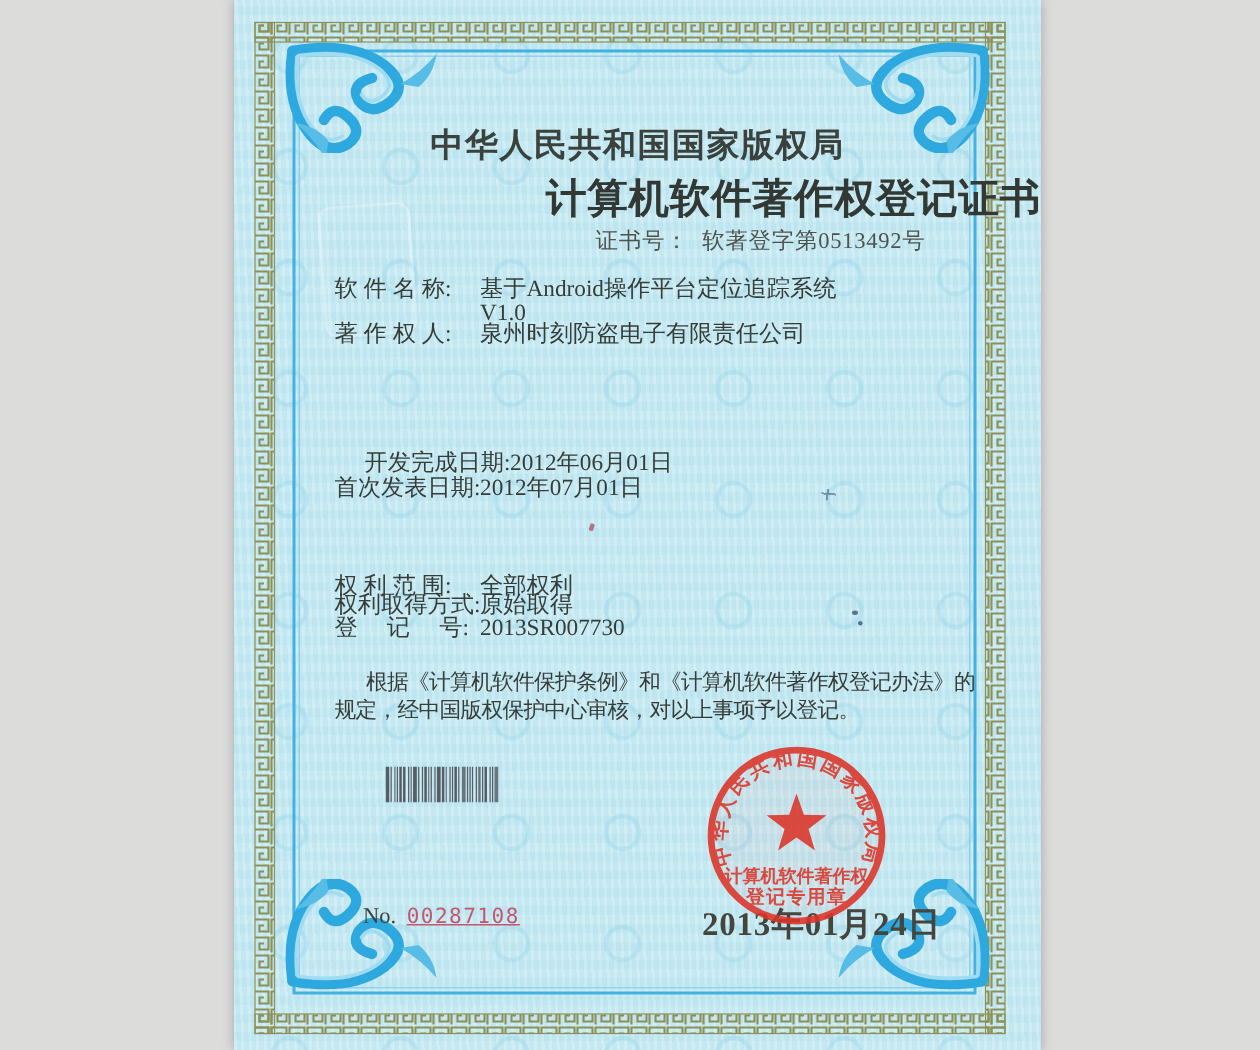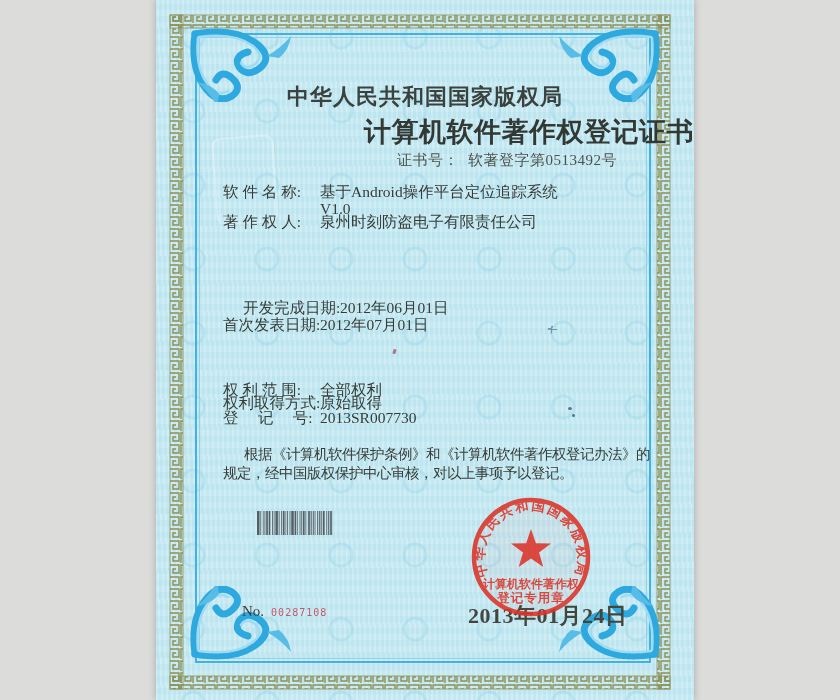--- a/index.html
+++ b/index.html
@@ -61,21 +61,21 @@
   .frow.r6{top:226px;}
   
   .statement{position:absolute;left:67px;top:445px;font-size:14.5px;letter-spacing:-0.5px;color:#363c38;}
   .statement .s1{white-space:nowrap;text-indent:21px;font-family:Liberation Mono, monospace;}
   .statement .s2{white-space:nowrap;}
   
   .barcode{position:absolute;left:101px;top:511px;width:76px;height:24px;}
   .serial{position:absolute;left:86px;top:603px;font-size:15px;color:#3c3f38;}
   .serial .num{
     font-family:"DejaVu Sans Mono","Liberation Mono",monospace;
-    color:var(--serial-red,#c4566d);letter-spacing:1px;margin-left:7px;font-size:10px;
+    color:var(--serial-red,#c4566d);letter-spacing:1px;margin-left:7px;font-size:14px;text-decoration:underline;
   }
   .issue-date{
     position:absolute;left:312px;top:601px;font-size:22px;font-weight:600;
     letter-spacing:.5px;color:#44463e;z-index:1;
   }
   .seal{position:absolute;left:305px;top:487px;width:140px;height:140px;z-index:2;opacity:.88;}
   .seal text{font-family:"Liberation Serif","DejaVu Serif",serif;}
   
   .emboss{
     position:absolute;left:58px;top:136px;width:58px;height:84px;

